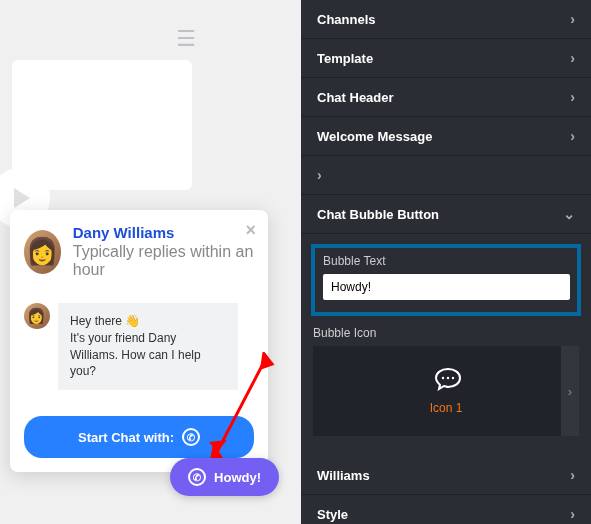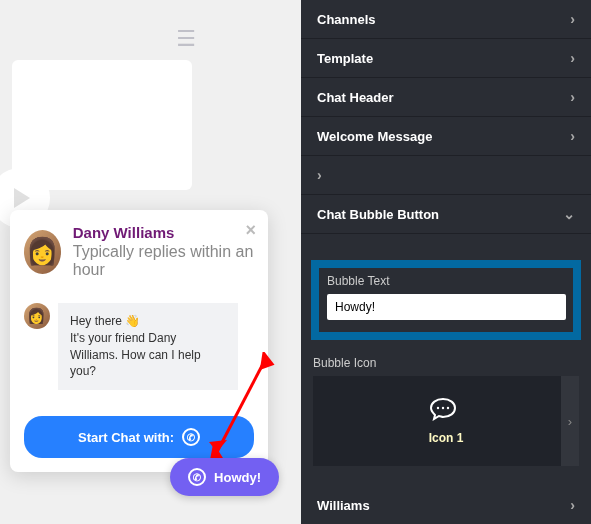--- a/index.html
+++ b/index.html
@@ -6,39 +6,39 @@
 body { width: 591px; height: 524px; overflow: hidden; display: flex; background: #e8e8e8; }
 .left { width: 301px; height: 524px; position: relative; background: #f0f0f0; }
 .ham { position: absolute; top: 26px; right: 105px; color: #c0c0c8; font-size: 22px; }
 .play-circle { position: absolute; top: 168px; left: -10px; width: 60px; height: 60px; background: #fff; border-radius: 50%; display: flex; align-items: center; justify-content: center; }
 .play-tri { width: 0; height: 0; border-left: 16px solid #e0e0e0; border-top: 10px solid transparent; border-bottom: 10px solid transparent; margin-left: 4px; }
 .bg-box { position: absolute; top: 60px; left: 12px; width: 180px; height: 130px; background: #fff; border-radius: 6px; }
 .chat-card { position: absolute; top: 210px; left: 10px; width: 258px; background: #fff; border-radius: 8px; box-shadow: 0 4px 20px rgba(0,0,0,0.15); padding: 14px; }
 .close-x { position: absolute; top: 10px; right: 12px; color: #bbb; font-size: 18px; font-weight: bold; cursor: pointer; }
 .ch-header { display: flex; align-items: center; gap: 12px; }
 .avatar-lg { width: 44px; height: 44px; border-radius: 50%; background: linear-gradient(135deg,#d4a574,#8b5a3c); display:flex; align-items:center; justify-content:center; font-size:26px; overflow:hidden; }
-.ch-name { font-weight: 700; font-size: 15px; color: #701a75; }
+.ch-name { font-weight: 700; font-size: 15px; color: #1d4ed8; }
 .ch-sub { font-size: 16px; color: #888; margin-top: 2px; }
 .msg-row { display: flex; gap: 8px; margin-top: 24px; align-items: flex-start; }
 .avatar-sm { width: 26px; height: 26px; border-radius: 50%; background: linear-gradient(135deg,#d4a574,#8b5a3c); display:flex; align-items:center; justify-content:center; font-size:15px; overflow:hidden; flex-shrink:0; }
 .msg-bubble { background: #f1f2f4; border-radius: 0; padding: 10px 12px; font-size: 12px; color: #333; line-height: 1.4; max-width: 180px; }
 .start-btn { margin-top: 26px; width: 100%; background: #2680ff; color: #fff; border: none; border-radius: 18px; padding: 12px; font-weight: 700; font-size: 13px; display: flex; align-items: center; justify-content: center; gap: 8px; cursor: pointer; }
 .phone-ico { width: 18px; height: 18px; border: 2px solid #fff; border-radius: 50%; display: inline-flex; align-items: center; justify-content: center; font-size: 10px; }
 .bubble-btn { position: absolute; bottom: 28px; right: 22px; background: #7360f2; color: #fff; border-radius: 22px; padding: 10px 18px; display: flex; align-items: center; gap: 8px; font-weight: 700; font-size: 13px; box-shadow: 0 2px 8px rgba(0,0,0,0.2); }
 .arrow { position: absolute; bottom: 52px; right: 24px; pointer-events: none; }
 .right { width: 290px; height: 524px; background: #2a2d34; overflow-y: hidden; }
 .acc-item { display: flex; justify-content: space-between; align-items: center; padding: 11px 16px; border-bottom: 1px solid #1e2026; color: #fff; font-weight: 600; font-size: 13px; cursor: pointer; gap: 44px; }
 .chev { color: #aaa; font-size: 14px; }
 .bubble-section { padding: 10px 12px; }
-.bubble-hl { border: 8px solid #0369a1; padding: 6px 7px 12px 8px; margin: 16px -2px; }
+.bubble-hl { border: 4px solid #0369a1; padding: 6px 7px 12px 8px; margin: 0 -2px; }
 .lbl { color: #ccc; font-size: 12px; margin-bottom: 6px; display: block; }
 .txtinput { width: 100%; padding: 6px 8px; border: none; border-radius: 2px; font-size: 12px; background: #fff; }
 .icon-box { margin-top: 4px; }
 .icon-sel { background: #20232a; height: 90px; margin-top: 6px; display: flex; align-items: center; justify-content: center; position: relative; }
-.icon-inner { color: #fef9c3; text-align: left; font-weight: bold; }
+.icon-inner { color: #f97316; text-align: right; }
 .icon-cap { font-size: 12px; margin-top: 6px; }
 .icon-nav { position: absolute; right: 0; top: 0; bottom: 0; width: 18px; background: #33363d; color: #888; display: flex; align-items: center; justify-content: center; font-size: 13px; }
 .bottom-items { margin-top: 10px; }
 </style>
 </head>
 <body>
 
 <div class="left">
   <div class="ham">☰</div>
   <div class="bg-box"></div>

